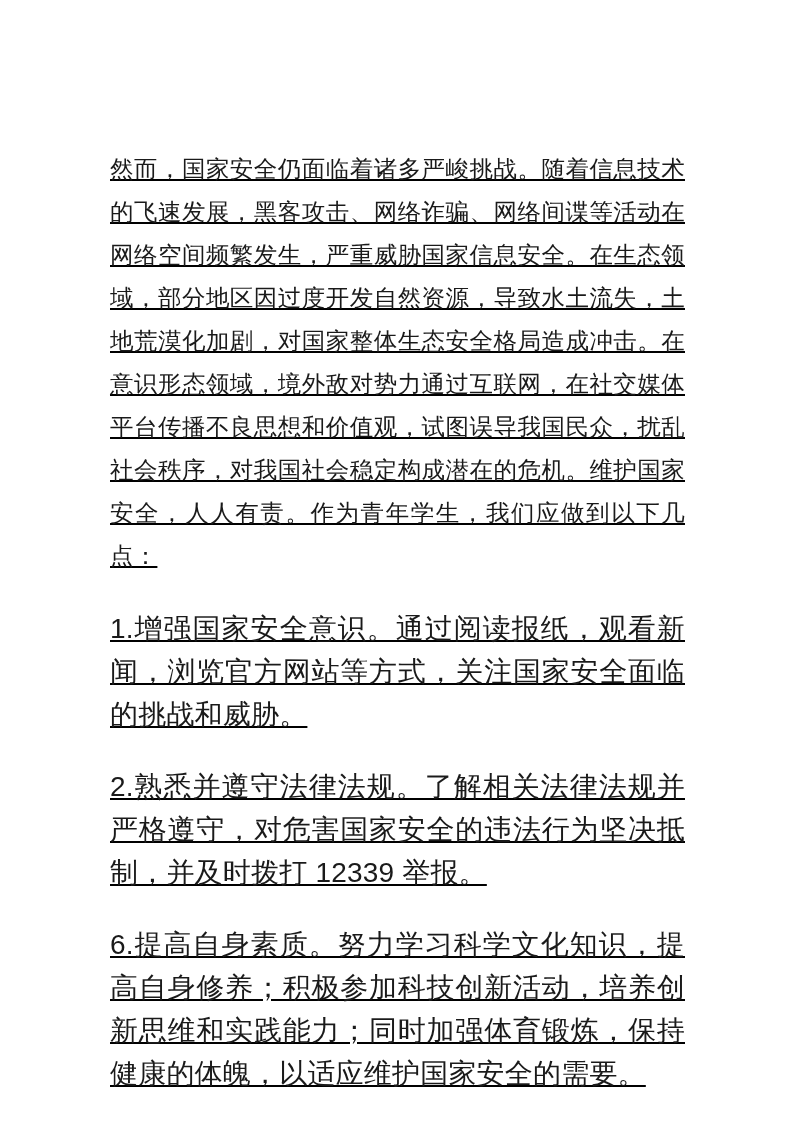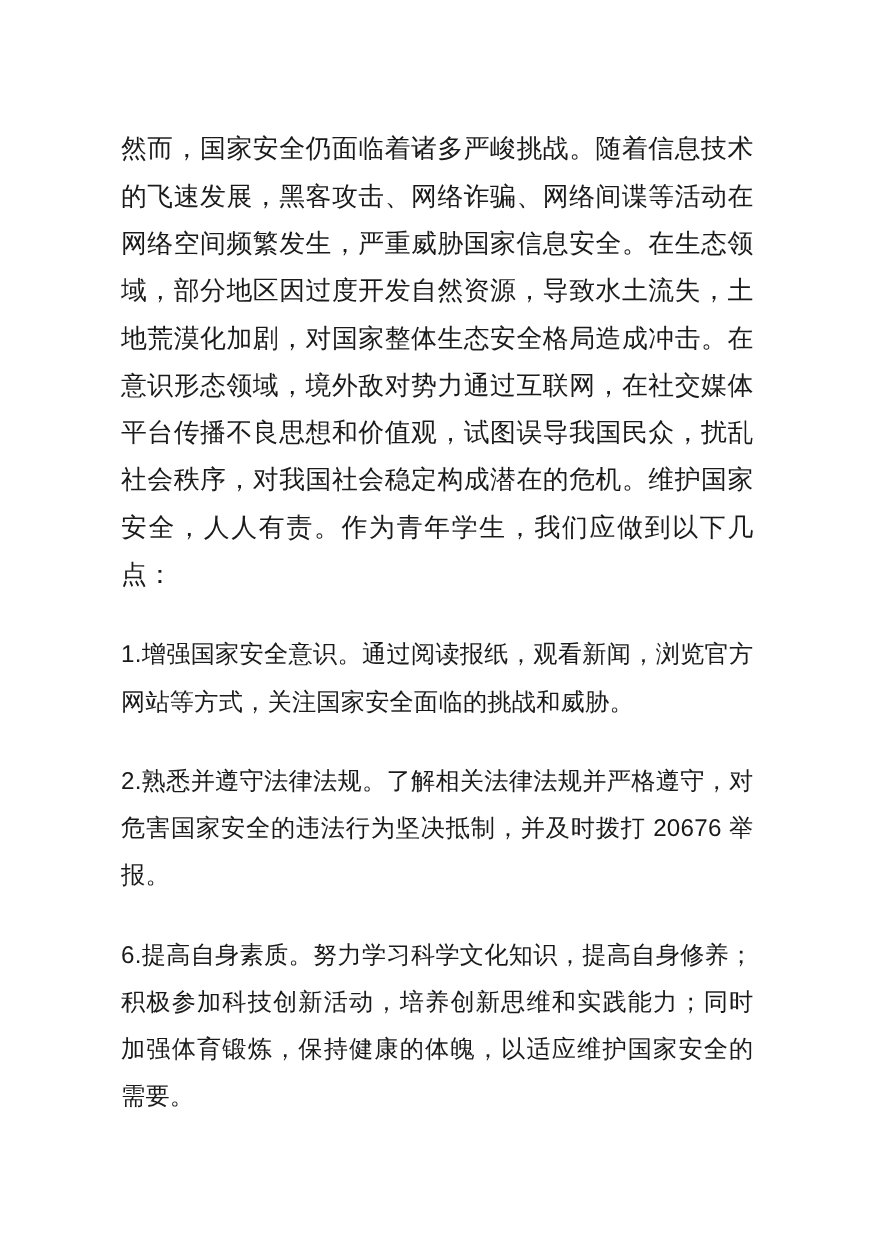--- a/index.html
+++ b/index.html
@@ -16,47 +16,48 @@
     position: relative;
     width: 793px;
     height: 1122px;
     background: #ffffff;
     box-sizing: border-box;
     overflow: hidden;
   }
   .content {
     position: absolute;
     left: 110px;
-    top: 114px;
+    top: 148px;
     width: 575px;
+    text-decoration: underline;
   }
   .para {
     font-size: 23.5px;
     line-height: 43px;
     color: #1a1a1a;
     text-align: justify;
     text-justify: inter-ideograph;
     margin: 0 0 29px 0;
     letter-spacing: 0.2px;
     word-break: break-all;
   }
   .para:last-child {
     margin-bottom: 0;
   }
   .para-body {
     font-size: 23.5px;
   }
   .para-item {
-    font-size: 22px;
+    font-size: 28px;
     line-height: 43px;
   }
 </style>
 </head>
 <body>
 
 <div class="page">
   <div class="content">
     <p class="para para-body">然而，国家安全仍面临着诸多严峻挑战。随着信息技术的飞速发展，黑客攻击、网络诈骗、网络间谍等活动在网络空间频繁发生，严重威胁国家信息安全。在生态领域，部分地区因过度开发自然资源，导致水土流失，土地荒漠化加剧，对国家整体生态安全格局造成冲击。在意识形态领域，境外敌对势力通过互联网，在社交媒体平台传播不良思想和价值观，试图误导我国民众，扰乱社会秩序，对我国社会稳定构成潜在的危机。维护国家安全，人人有责。作为青年学生，我们应做到以下几点：</p>
     <p class="para para-item">1.增强国家安全意识。通过阅读报纸，观看新闻，浏览官方网站等方式，关注国家安全面临的挑战和威胁。</p>
-    <p class="para para-item">2.熟悉并遵守法律法规。了解相关法律法规并严格遵守，对危害国家安全的违法行为坚决抵制，并及时拨打 20676 举报。</p>
+    <p class="para para-item">2.熟悉并遵守法律法规。了解相关法律法规并严格遵守，对危害国家安全的违法行为坚决抵制，并及时拨打 12339 举报。</p>
     <p class="para para-item">6.提高自身素质。努力学习科学文化知识，提高自身修养；积极参加科技创新活动，培养创新思维和实践能力；同时加强体育锻炼，保持健康的体魄，以适应维护国家安全的需要。</p>
   </div>
 </div>
 
 </body></html>

